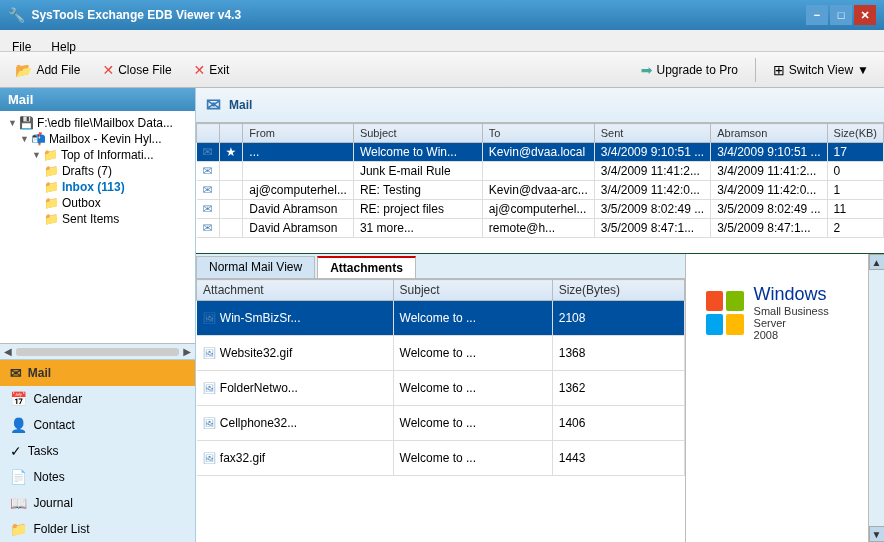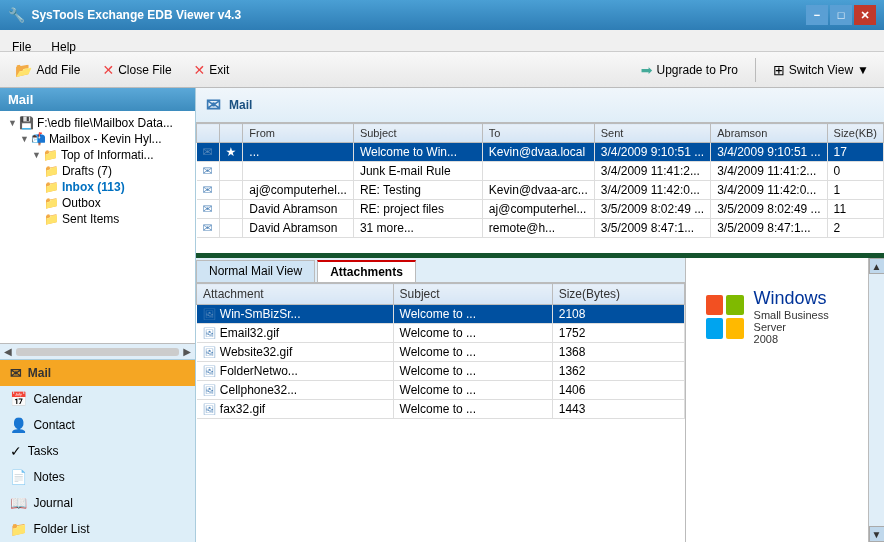--- a/index.html
+++ b/index.html
@@ -179,21 +179,21 @@
       text-overflow: ellipsis;
     }
     tr.selected td { background: #0050a0; color: white; }
     tr:not(.selected) td { background: white; }
     .email-icon { font-size: 12px; color: #5588bb; }
 
     
     .bottom-section {
       display: flex;
       flex: 1;
-      border-top: 5px solid #14532d;
+      border-top: 1px solid #14532d;
       overflow: hidden;
     }
     .bottom-left {
       width: 490px;
       display: flex;
       flex-direction: column;
       border-right: 1px solid #bbb;
     }
     .tabs {
       display: flex;
@@ -217,21 +217,21 @@
     .tab:not(.active) { background: #d0e4f4; }
 
     
     .attach-table { flex: 1; overflow: auto; }
     .attach-table table { width: 100%; }
     .attach-table th {
       background: linear-gradient(to bottom, #e8f0f8, #d5e5f5);
       padding: 3px 6px;
       font-size: 12px;
     }
-    .attach-table td { padding: 2px 6px; font-size: 12px; max-width: none; }
+    .attach-table td { padding: 10px 6px; font-size: 12px; max-width: none; }
     .attach-row.selected td { background: #0050a0; color: white; }
     .attach-row:not(.selected) td { background: white; }
     .attach-icon { font-size: 11px; color: #5588bb; }
 
     
     .preview-panel {
       flex: 1;
       background: white;
       padding: 20px;
       display: flex;
@@ -486,25 +486,20 @@
                 <th>Size(Bytes)</th>
               </tr>
             </thead>
             <tbody id="attach-tbody">
                 <tr class="attach-row selected">
     <td><span class="attach-icon">🖼</span> Win-SmBizSr...</td>
     <td>Welcome to ...</td>
     <td>2108</td>
   </tr>
                 <tr class="attach-row">
-    <td><span class="attach-icon">🖼</span> Email32.gif</td>
-    <td>Welcome to ...</td>
-    <td>1752</td>
-  </tr>
-                <tr class="attach-row">
     <td><span class="attach-icon">🖼</span> Website32.gif</td>
     <td>Welcome to ...</td>
     <td>1368</td>
   </tr>
                 <tr class="attach-row">
     <td><span class="attach-icon">🖼</span> FolderNetwo...</td>
     <td>Welcome to ...</td>
     <td>1362</td>
   </tr>
                 <tr class="attach-row">

